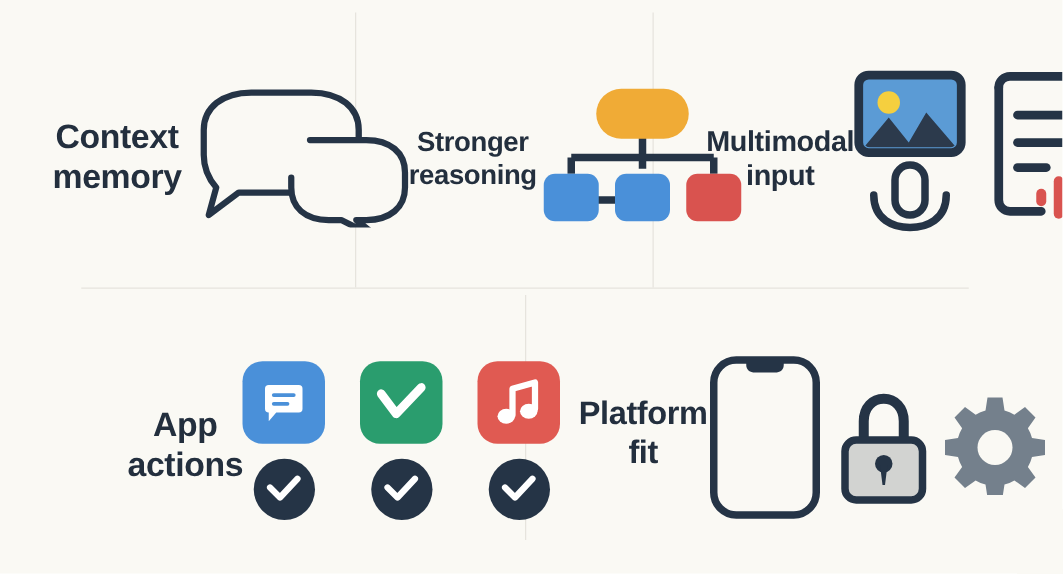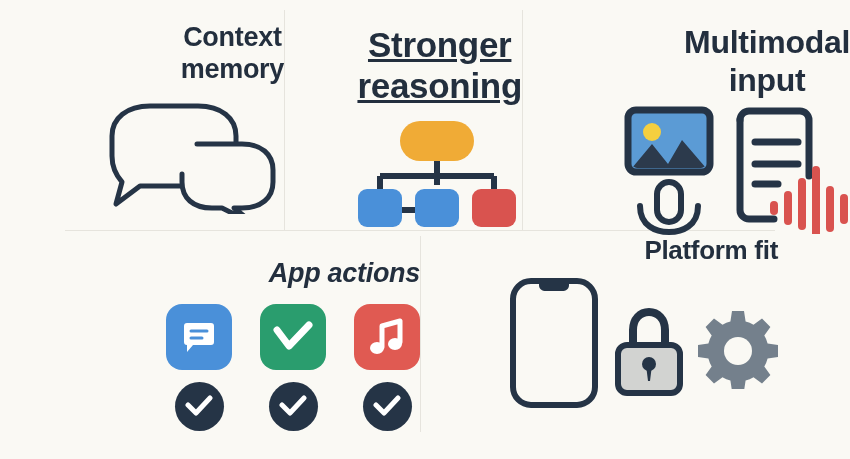--- a/index.html
+++ b/index.html
@@ -26,22 +26,22 @@
     position: absolute;
     height: 1px;
     background: #e6e4dd;
   }
 
   
   .panel {
     position: absolute;
     box-sizing: border-box;
     display: flex;
-    flex-direction: column;
-    align-items: flex-end;
+    flex-direction: row;
+    align-items: center;
     padding-left: 42px;
   }
   .panel-title {
     color: #232f3e;
     font-weight: 700;
     text-align: center;
     letter-spacing: -0.3px;
     line-height: 1.18;
     white-space: pre-line;
   }
@@ -52,23 +52,23 @@
   }
 
   
   #panel-context   { left: 0px;   top: 6px;   width: 284px; height: 224px; }
   #panel-reasoning { left: 285px; top: 6px;   width: 237px; height: 224px; }
   #panel-multimodal{ left: 523px; top: 6px;   width: 327px; height: 224px; }
   #panel-appactions{ left: 60px;  top: 234px; width: 360px; height: 222px; }
   #panel-platform  { left: 421px; top: 234px; width: 357px; height: 222px; }
 
   #panel-context   .panel-title { font-size: 27px; margin-top: 16px; }
-  #panel-reasoning .panel-title { font-size: 35px; margin-top: 18px; text-decoration: underline; }
-  #panel-multimodal .panel-title{ font-size: 32px; margin-top: 18px; }
-  #panel-appactions .panel-title{ font-size: 27px; margin-top: 24px; font-style: italic; }
+  #panel-reasoning .panel-title { font-size: 22px; margin-top: 18px; }
+  #panel-multimodal .panel-title{ font-size: 23px; margin-top: 18px; }
+  #panel-appactions .panel-title{ font-size: 27px; margin-top: 24px; }
   #panel-platform  .panel-title { font-size: 26px; margin-top: 1px; }
 
   #panel-context   .panel-art { margin-top: 8px; }
   #panel-reasoning .panel-art { margin-top: 12px; }
   #panel-multimodal .panel-art{ margin-top: 6px; }
   #panel-appactions .panel-art{ margin-top: 14px; }
   #panel-platform  .panel-art { margin-top: 10px; }
 
   
   .app-grid {

